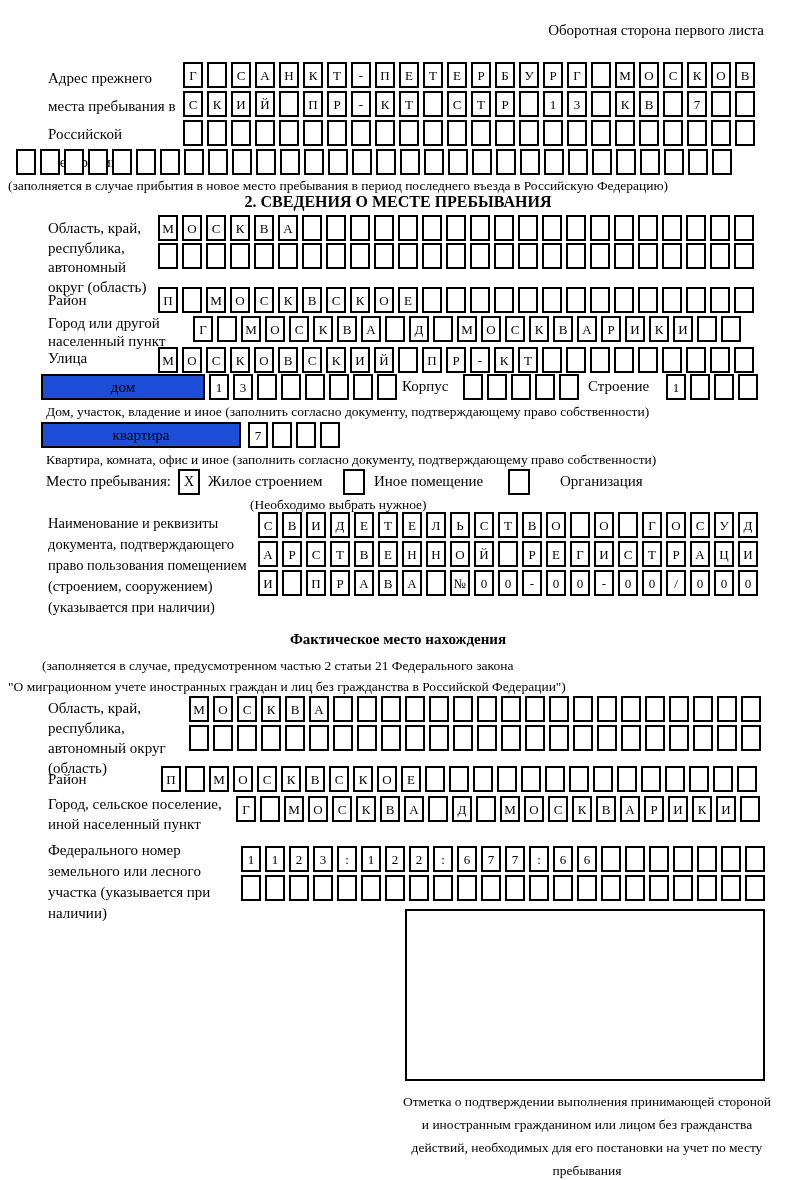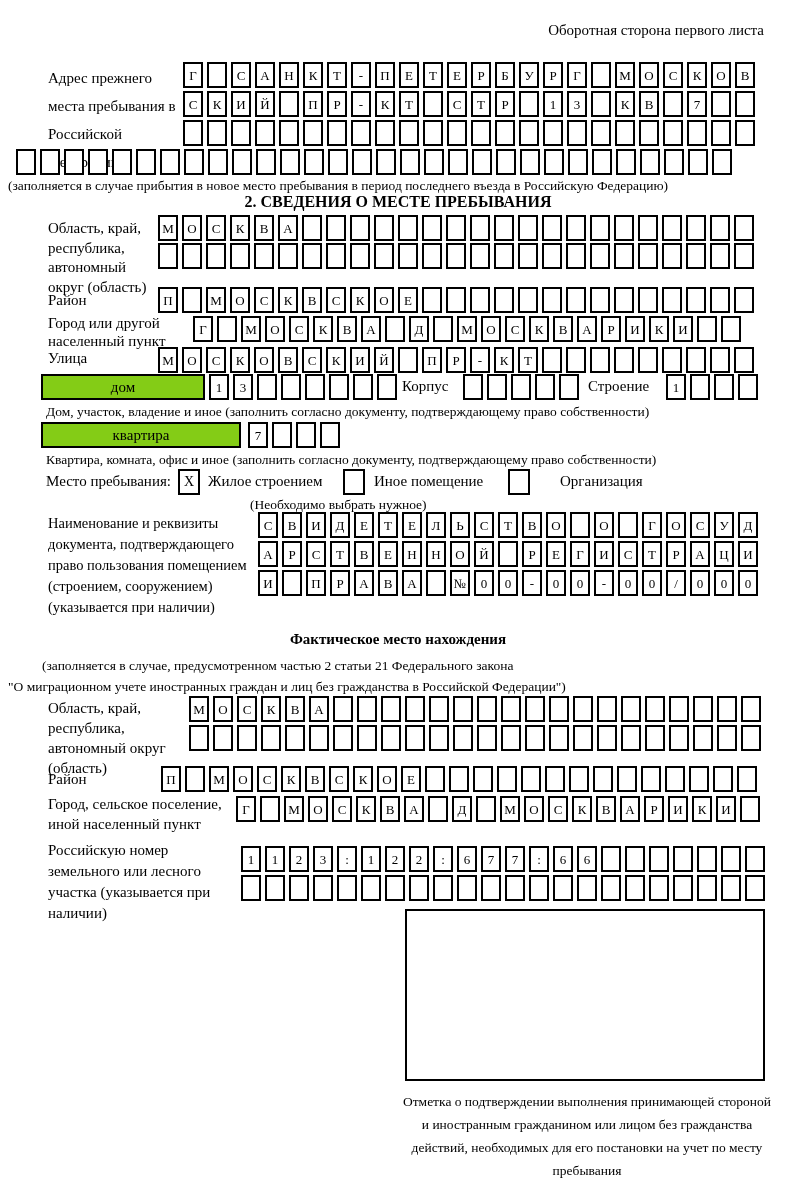--- a/index.html
+++ b/index.html
@@ -7,21 +7,21 @@
         font-family:"Liberation Serif","DejaVu Serif",serif;overflow:hidden;margin-left:8px;}
   .abs{position:absolute;}
   .lbl{font-size:15px;line-height:19.5px;}
   .note{font-size:13.5px;}
   .title{font-weight:bold;font-size:16px;text-align:center;width:780px;left:0;}
   .cells{display:flex;gap:4px;}
   .cell{width:20px;height:26px;box-sizing:border-box;border:2px solid #000;
         display:flex;align-items:center;justify-content:center;
         font-size:13px;line-height:1;background:#fff;flex:0 0 auto;}
   .wbox{box-sizing:border-box;border:2px solid #000;height:26px;display:flex;
-        align-items:center;justify-content:center;font-size:15px;background:#84cc16;}
+        align-items:center;justify-content:center;font-size:15px;background:#1d4ed8;}
   .cbox{width:22px;height:26px;box-sizing:border-box;border:2px solid #000;
         display:flex;align-items:center;justify-content:center;font-size:14px;}
   .ctr{text-align:left;width:800px;left:0;}
   .stamp{box-sizing:border-box;border:2px solid #000;background:#fff;}
 </style>
 </head>
 <body>
 
 <div id="form">
 
@@ -506,21 +506,21 @@
       <span class="cell">К</span>
       <span class="cell">В</span>
       <span class="cell">А</span>
       <span class="cell">Р</span>
       <span class="cell">И</span>
       <span class="cell">К</span>
       <span class="cell">И</span>
       <span class="cell"></span>
     </div>
 
-  <div class="abs lbl" style="top:840px;left:40px;width:185px;line-height:21px;">Российскую номер земельного или лесного участка (указывается при наличии)</div>
+  <div class="abs lbl" style="top:840px;left:40px;width:185px;line-height:21px;">Федерального номер земельного или лесного участка (указывается при наличии)</div>
   <div class="abs cells" style="top:846px;left:233px;">
       <span class="cell">1</span>
       <span class="cell">1</span>
       <span class="cell">2</span>
       <span class="cell">3</span>
       <span class="cell">:</span>
       <span class="cell">1</span>
       <span class="cell">2</span>
       <span class="cell">2</span>
       <span class="cell">:</span>

